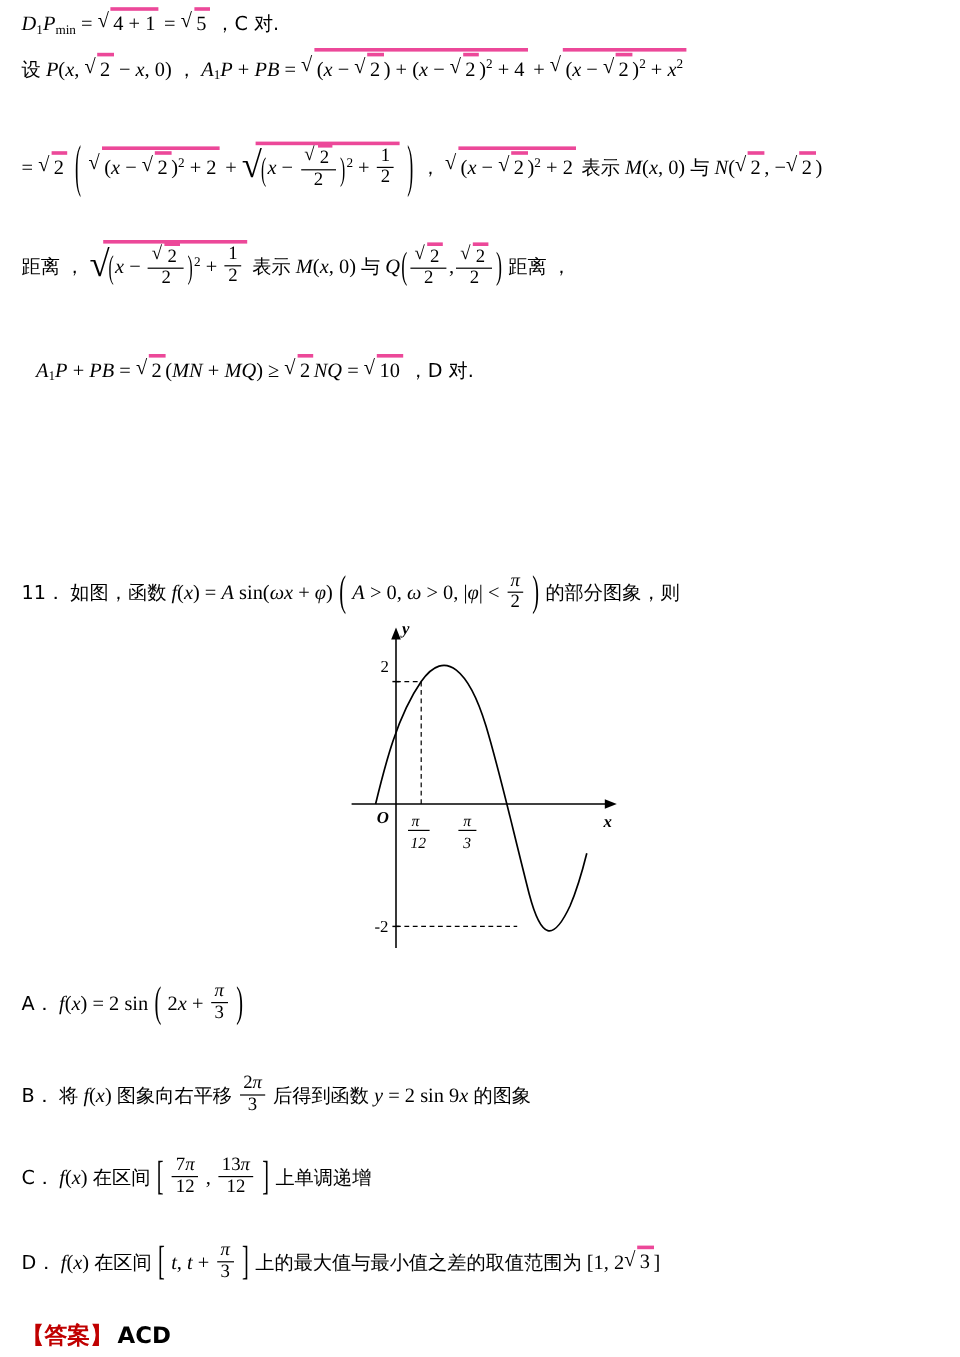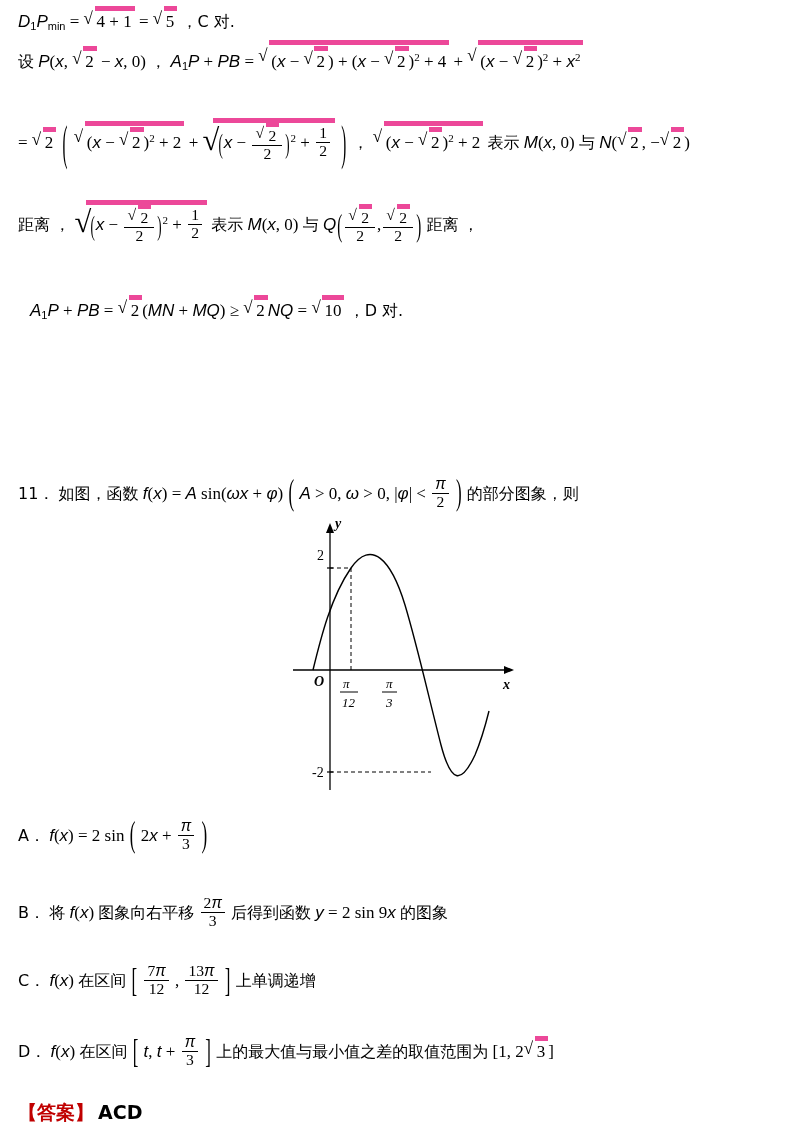--- a/index.html
+++ b/index.html
@@ -20,37 +20,37 @@
     width: 800px;
     height: 1131px;
     padding: 0;
   }
   .line {
     position: absolute;
     white-space: nowrap;
     font-size: 17px;
     line-height: 1.2;
   }
-  .mi { font-style: italic; font-family: Liberation Sans, sans-serif; }
+  .mi { font-style: italic; font-family: Liberation Serif, serif; }
   .mn { font-style: normal; font-family: "Liberation Serif", serif; }
   .cn { font-style: normal; font-family: "DejaVu Sans", sans-serif; font-size: 16px; }
   .sub { font-size: 11px; vertical-align: -3px; font-style: normal; }
   .sup { font-size: 11px; vertical-align: 6px; font-style: normal; }
 
   
   .sqrt { display: inline-block; position: relative; padding-left: 11px; }
   .sqrt > .radsym {
     position: absolute;
     left: 0; top: 50%;
     transform: translateY(-50%);
     font-size: 1em;
   }
   .sqrt > .rad {
     display: inline-block;
-    border-top: 5px solid #ec4899;
+    border-top: 3px solid #ec4899;
     padding: 1px 3px 0 2px;
   }
 
   
   .frac {
     display: inline-block;
     vertical-align: middle;
     text-align: center;
     font-size: 0.92em;
     line-height: 1.08;

